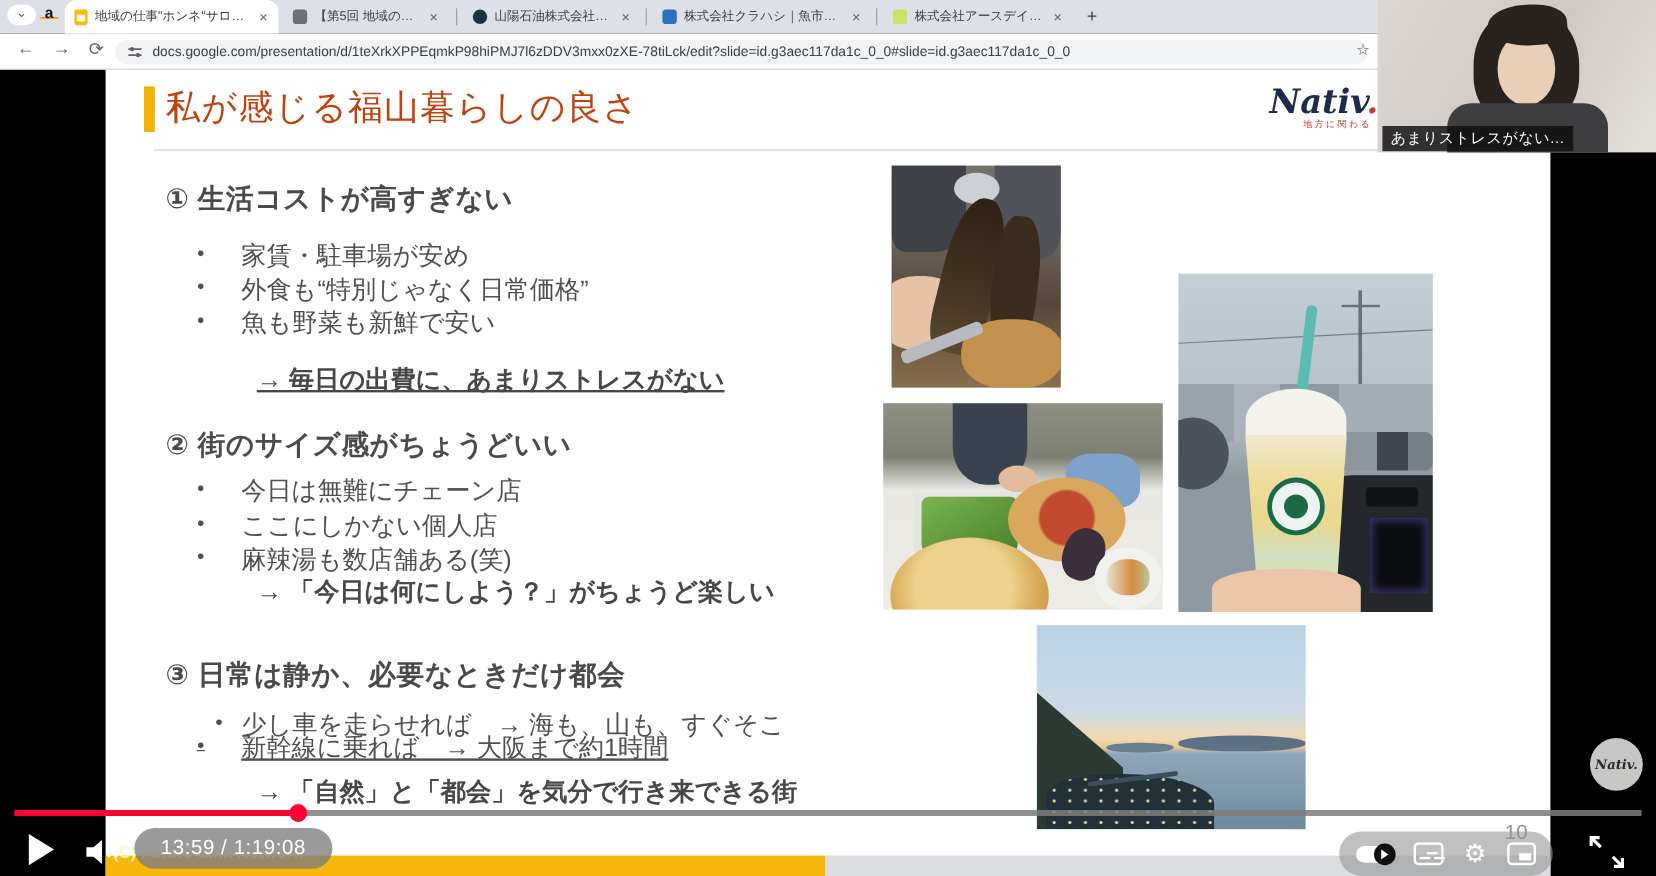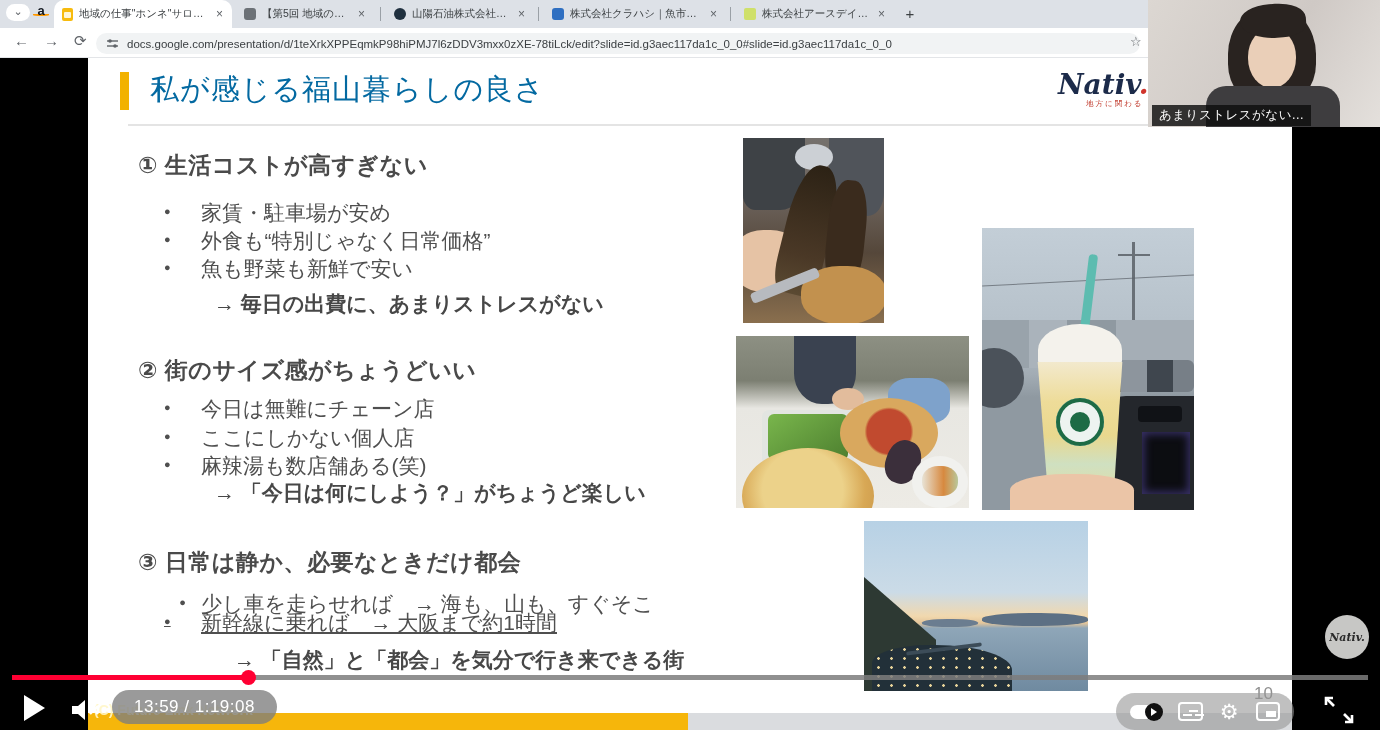--- a/index.html
+++ b/index.html
@@ -28,21 +28,21 @@
   .toolbar{position:absolute;left:0;top:28px;width:1380px;height:30px;background:#fff;border-bottom:1px solid #e3e5e8;box-sizing:border-box;}
   .nav-ic{position:absolute;top:4px;font-size:15px;color:#5f6368;}
   .urlbar{position:absolute;left:96px;top:5px;width:1044px;height:21px;background:#f1f3f4;border-radius:11px;
           display:flex;align-items:center;gap:8px;padding:0 10px;box-sizing:border-box;}
   .url-text{font-size:11.5px;color:#3c4043;white-space:nowrap;overflow:hidden;}
   .star{position:absolute;left:1130px;top:6px;font-size:13px;color:#5f6368;}
 
   
   .slide{position:absolute;left:88px;top:58px;width:1204px;height:672px;background:#fff;}
   .title-bar{position:absolute;left:32px;top:14px;width:9px;height:38px;background:#f2b200;}
-  .slide-title{position:absolute;left:50px;top:12px;font-size:29px;color:#0369a1;letter-spacing:1px;margin-left:12px;}
+  .slide-title{position:absolute;left:50px;top:12px;font-size:29px;color:#c2410c;letter-spacing:1px;}
   .divider{position:absolute;left:40px;top:66px;width:1162px;height:2px;background:#e4e4e4;}
   .nativ-logo{position:absolute;left:970px;top:10px;width:150px;height:52px;text-align:left;}
   .nativ-logo .script{font-family:"DejaVu Serif","Liberation Serif",serif;font-style:italic;font-weight:700;
                       font-size:28px;color:#1c2b4a;}
   .nativ-logo .dot{color:#d0342c;}
   .nativ-logo .sub{font-size:7.5px;color:#c0392b;letter-spacing:2px;margin-top:-2px;margin-left:28px;}
   .sec-h{position:absolute;font-size:23px;font-weight:700;color:#4a4a4a;letter-spacing:0.5px;white-space:nowrap;}
   .bullet{position:absolute;left:76px;display:flex;font-size:21px;color:#4f4f4f;white-space:nowrap;}
   .bullet::before{content:"●";font-size:11px;width:37px;padding-top:6px;color:#4f4f4f;}
   .concl{position:absolute;left:126px;font-size:21px;font-weight:700;color:#474747;white-space:nowrap;}
@@ -211,32 +211,32 @@
 
     <div class="nativ-logo">
       <span class="script"><span>Nativ</span><span class="dot">.</span></span>
       <div class="sub">地方に関わる</div>
     </div>
 
     <div class="sec-h" style="left:50px;top:92px;">① 生活コストが高すぎない</div>
     <div class="bullet" style="top:141px;">家賃・駐車場が安め</div>
     <div class="bullet" style="top:169px;">外食も“特別じゃなく日常価格”</div>
     <div class="bullet" style="top:197px;">魚も野菜も新鮮で安い</div>
-    <div class="concl" style="top:232px;">→ 毎日の出費に、あまりストレスがない</div>
+    <div class="concl" style="top:244px;text-decoration:underline;">→ 毎日の出費に、あまりストレスがない</div>
 
     <div class="sec-h" style="left:50px;top:297px;">② 街のサイズ感がちょうどいい</div>
     <div class="bullet" style="top:337px;">今日は無難にチェーン店</div>
     <div class="bullet" style="top:366px;">ここにしかない個人店</div>
     <div class="bullet" style="top:394px;">麻辣湯も数店舗ある(笑)</div>
     <div class="concl" style="top:421px;">→ 「今日は何にしよう？」がちょうど楽しい</div>
 
     <div class="sec-h" style="left:50px;top:489px;">③ 日常は静か、必要なときだけ都会</div>
     <div class="bullet" style="top:532px;text-align:center;">少し車を走らせれば　→ 海も、山も、すぐそこ</div>
     <div class="bullet" style="top:551px;text-decoration:underline;">新幹線に乗れば　→ 大阪まで約1時間</div>
-    <div class="concl" style="top:588px;margin-left:20px;">→ 「自然」と「都会」を気分で行き来できる街</div>
+    <div class="concl" style="top:588px;">→ 「自然」と「都会」を気分で行き来できる街</div>
 
     <div class="photo" id="ph-bamboo">
       <div class="blob1"></div>
         <div class="blob2"></div>
         <div class="shoe"></div>
         <div class="arm"></div>
       <div class="b1"></div>
         <div class="b2"></div>
         <div class="bread"></div>
         <div class="knife"></div>

